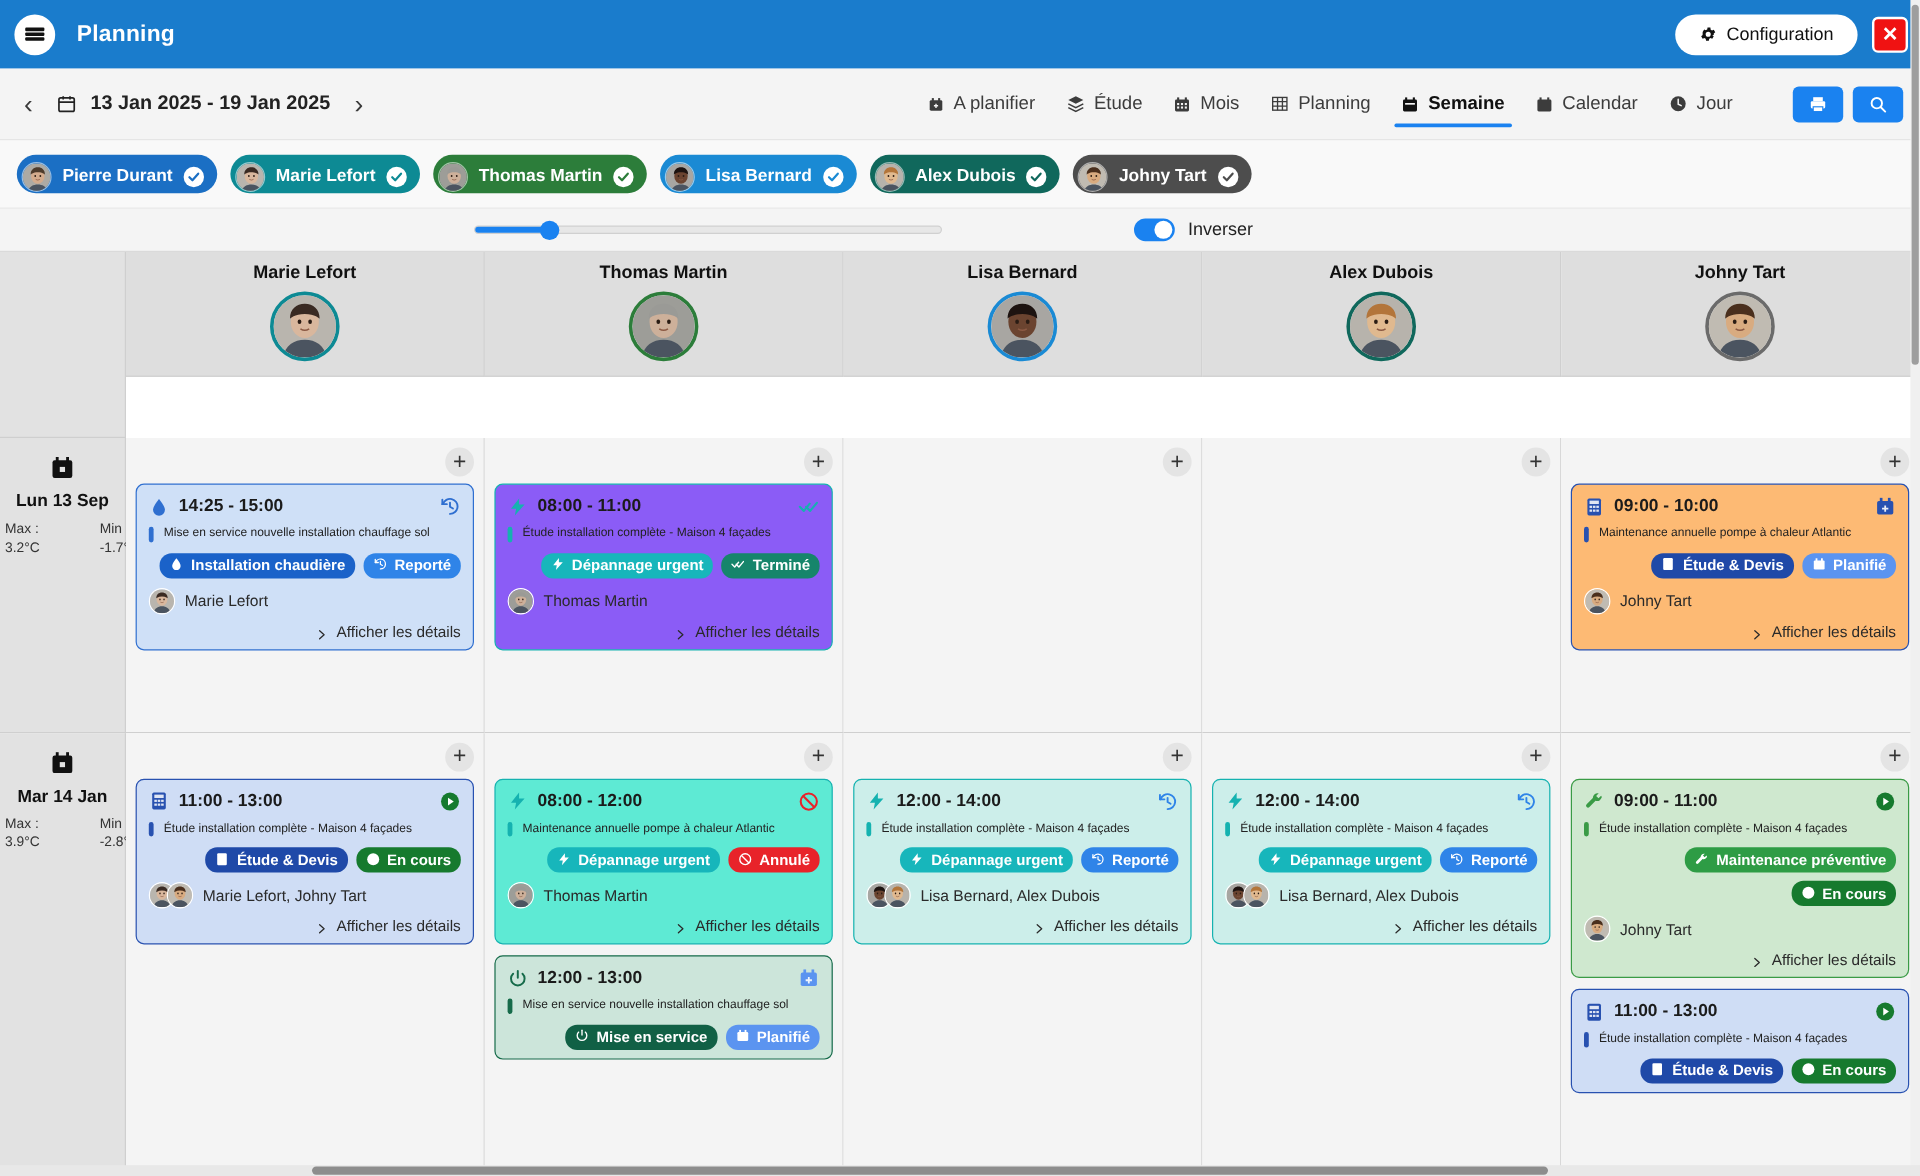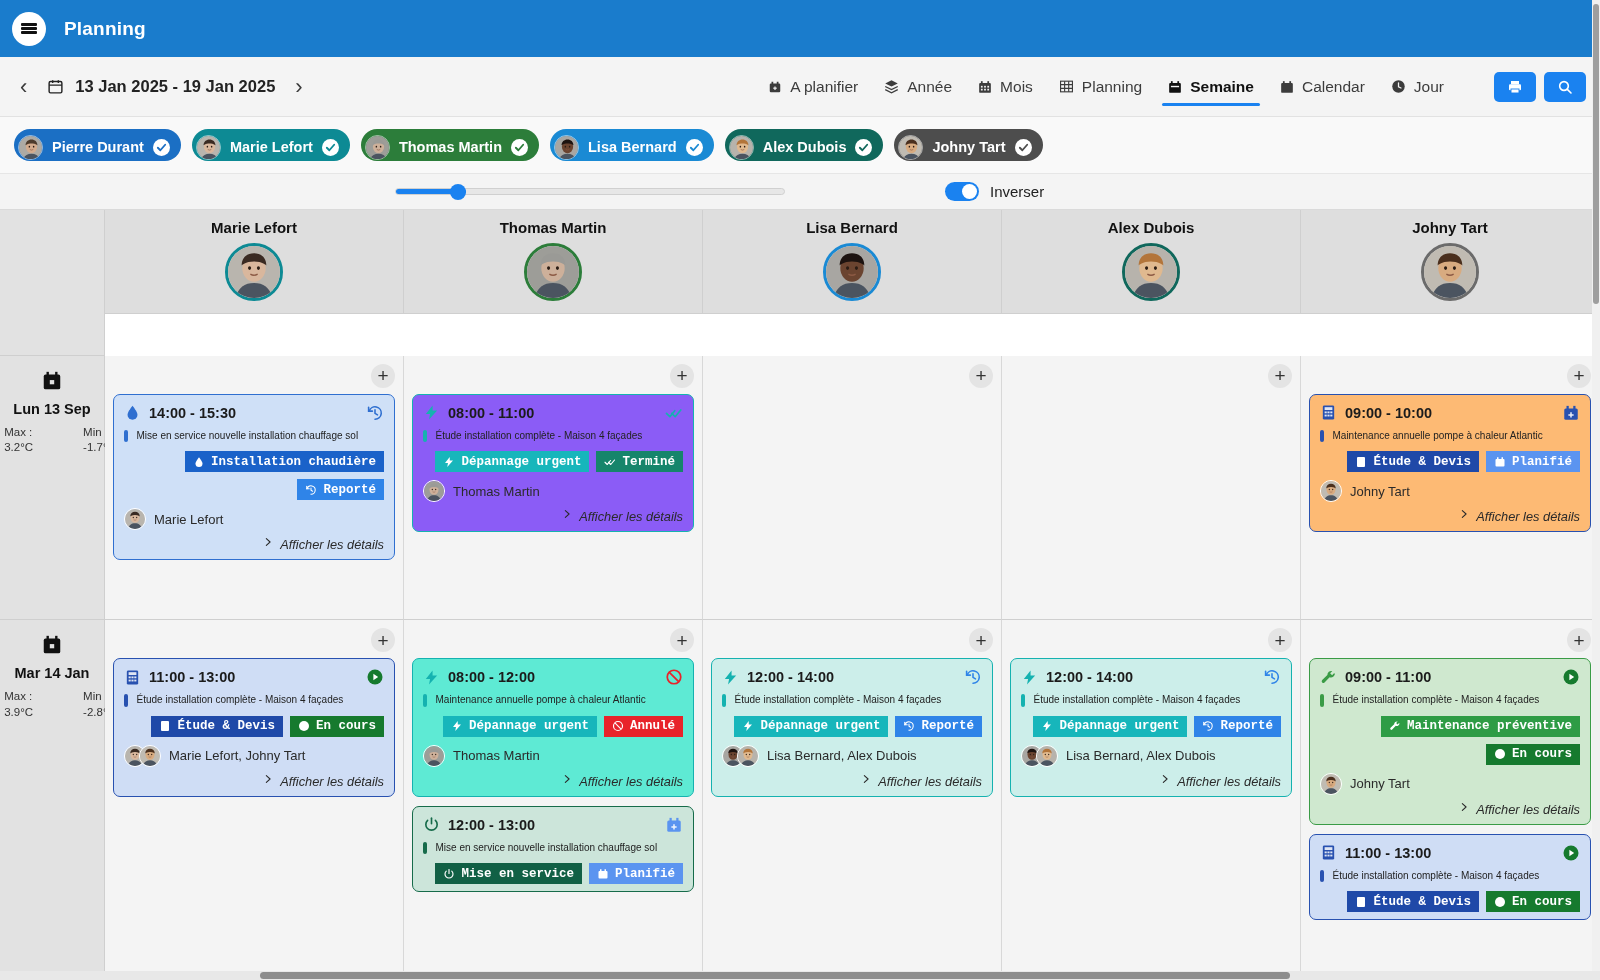--- a/index.html
+++ b/index.html
@@ -128,31 +128,31 @@
     border-radius:7px;padding:9px 10px 7px;margin-bottom:9px;position:relative;
   }
   .card-top{display:flex;align-items:center;gap:8px;}
   .card-time{font-size:14.5px;font-weight:bold;color:#1b1b1b;}
   .card-status-ic{margin-left:auto;display:flex;align-items:center;}
   .card-title-wrap{display:flex;gap:9px;margin-top:8px;}
   .accent{width:3.5px;border-radius:2px;flex:0 0 auto;}
   .card-title{font-size:10px;color:#222;line-height:1.25;}
   .tags{display:flex;justify-content:flex-end;gap:7px;margin-top:9px;flex-wrap:wrap;}
   .tag{
-    display:flex;align-items:center;gap:6px;border-radius:0;padding:3.5px 8px;
-    font-size:12.5px;font-weight:bold;color:#fff;white-space:nowrap;cursor:pointer;font-family:Liberation Mono, monospace;
+    display:flex;align-items:flex-start;gap:6px;border-radius:10px;padding:3.5px 8px;
+    font-size:12.5px;font-weight:bold;color:#fff;white-space:nowrap;cursor:pointer;
   }
   .assignees{display:flex;align-items:center;gap:8px;margin-top:8px;}
   .avstack{display:flex;}
   .avstack .a{width:22px;height:22px;border-radius:50%;overflow:hidden;border:1.4px solid #fff;}
   .avstack .a + .a{margin-left:-7px;}
   .assignee-names{font-size:13px;color:#2a2a2a;}
   .details{
-    display:flex;align-items:flex-start;justify-content:flex-end;gap:7px;margin-top:7px;
-    font-size:12.8px;color:#2a2a2a;cursor:pointer;font-style:italic;
+    display:flex;align-items:flex-end;justify-content:flex-end;gap:7px;margin-top:7px;
+    font-size:12.8px;color:#2a2a2a;cursor:pointer;
   }
   .vscroll{
     position:absolute;right:0;top:0;width:8px;height:100%;background:#f0f0f0;
   }
   .vscroll i{position:absolute;left:1px;top:4px;width:6px;height:300px;background:#9e9e9e;border-radius:4px;display:block;}
   .hscroll{
     position:absolute;left:0;bottom:0;height:9px;width:100%;background:#e8e8e8;
   }
   .hscroll i{position:absolute;top:1px;left:260px;height:7px;width:1030px;background:#8d8d8d;border-radius:4px;display:block;}
   svg{display:block;}
@@ -162,20 +162,33 @@
 
 <div class="topbar">
   <div class="burger">
     <div>
         <span></span>
         <span></span>
         <span></span>
       </div>
   </div>
   <div class="app-title">Planning</div>
+  <div class="topbar-right">
+    <div class="config-btn">
+      <span>
+        <svg width="15" height="15" viewBox="0 0 24 24" fill="#111">
+          <path d="M19.4 13a7.8 7.8 0 000-2l2-1.6-2-3.4-2.4 1a7.6 7.6 0 00-1.7-1L14.9 3h-3.8l-.4 2.6c-.6.2-1.2.6-1.7 1l-2.4-1-2 3.4L4.6 11a7.8 7.8 0 000 2l-2 1.6 2 3.4 2.4-1c.5.4 1.1.8 1.7 1l.4 2.6h3.8l.4-2.6c.6-.2 1.2-.6 1.7-1l2.4 1 2-3.4-2-1.6zM12 15.4A3.4 3.4 0 1112 8.6a3.4 3.4 0 010 6.8z"></path>
+        </svg>
+      </span>
+      <span>Configuration</span>
+    </div>
+    <div class="close-btn">
+      <span>×</span>
+    </div>
+  </div>
 </div>
 
 <div class="navrow">
   <div class="date-nav">
     <div class="chev">‹</div>
     <div class="date-label">
       <span>
         <svg width="17" height="17" viewBox="0 0 24 24" fill="none" stroke="#222" stroke-width="2">
           <rect x="3" y="5" width="18" height="16" rx="2"></rect>
             <path d="M3 10h18M8 3v4M16 3v4"></path>
@@ -200,21 +213,21 @@
       <span>A planifier</span>
     </div>
     <div class="view-item">
       <span>
         <svg width="15" height="15" viewBox="0 0 24 24" fill="#3c3c3c">
             <path d="M12 2L2 7l10 5 10-5-10-5z"></path>
             <path d="M2 12l10 5 10-5" stroke="#3c3c3c" stroke-width="2" fill="none"></path>
             <path d="M2 17l10 5 10-5" stroke="#3c3c3c" stroke-width="2" fill="none"></path>
           </svg>
       </span>
-      <span>Année</span>
+      <span>Étude</span>
     </div>
     <div class="view-item">
       <span>
         <svg width="14" height="14" viewBox="0 0 24 24" fill="#3c3c3c">
             <rect x="2" y="5" width="20" height="17" rx="2"></rect>
             <rect x="5" y="10" width="3" height="3" fill="#f4f4f4"></rect>
             <rect x="10.5" y="10" width="3" height="3" fill="#f4f4f4"></rect>
             <rect x="16" y="10" width="3" height="3" fill="#f4f4f4"></rect>
             <rect x="5" y="15" width="3" height="3" fill="#f4f4f4"></rect>
             <rect x="10.5" y="15" width="3" height="3" fill="#f4f4f4"></rect>
@@ -520,21 +533,21 @@
     </div>
     <div class="slot">
       <div class="plus">+</div>
       <div class="card" style="background:#cfe0f7;border:1.6px solid #2f6fd0">
         <div class="card-top">
           <span>
             <svg width="17" height="17" viewBox="0 0 24 24" fill="#2f6fd0">
               <path d="M12 2.5S5 11 5 15.2A7 7 0 0019 15.2C19 11 12 2.5 12 2.5z"></path>
             </svg>
           </span>
-          <span class="card-time">14:00 - 15:30</span>
+          <span class="card-time">14:25 - 15:00</span>
           <span class="card-status-ic">
             <svg width="18" height="18" viewBox="0 0 24 24" fill="none" stroke="#2f6fd0" stroke-width="2.1" stroke-linecap="round">
               <path d="M3.5 9.5V4.5"></path>
               <path d="M3.5 9.5h5"></path>
               <path d="M4.2 9.4A8.3 8.3 0 1112 20.3"></path>
               <path d="M12 7.8v4.6l3.3 2"></path>
             </svg>
           </span>
         </div>
         <div class="card-title-wrap">

